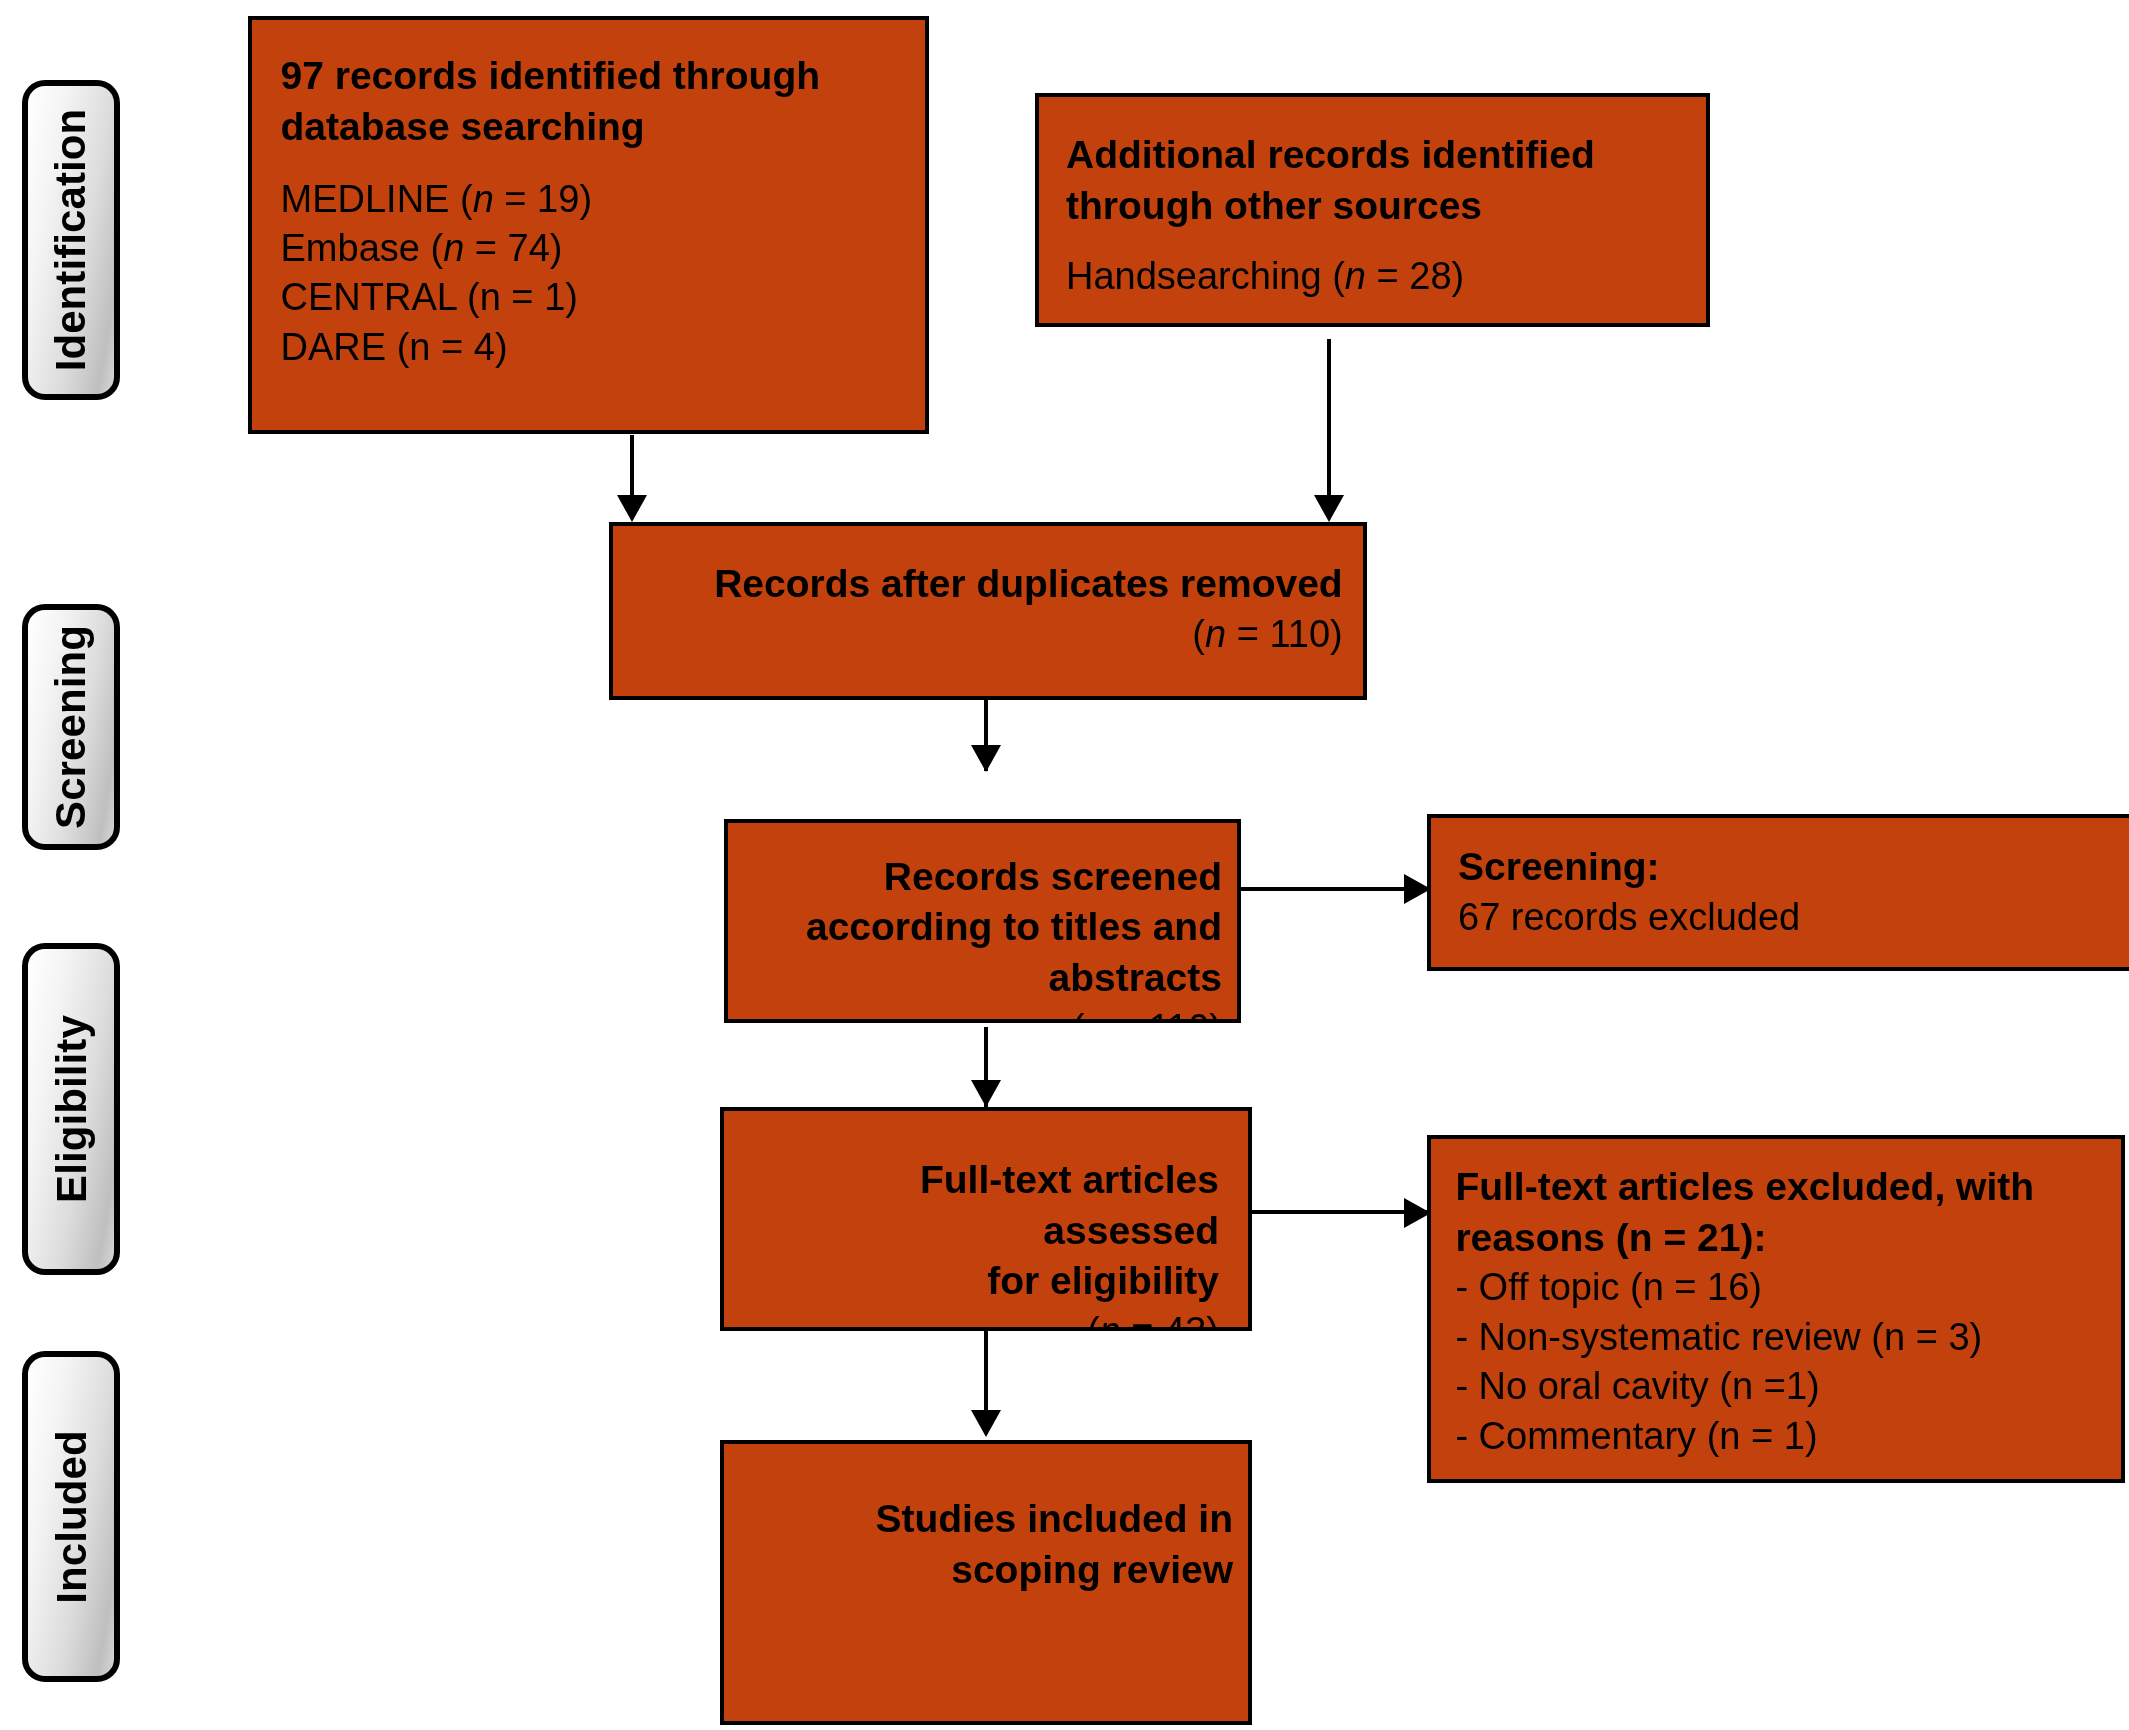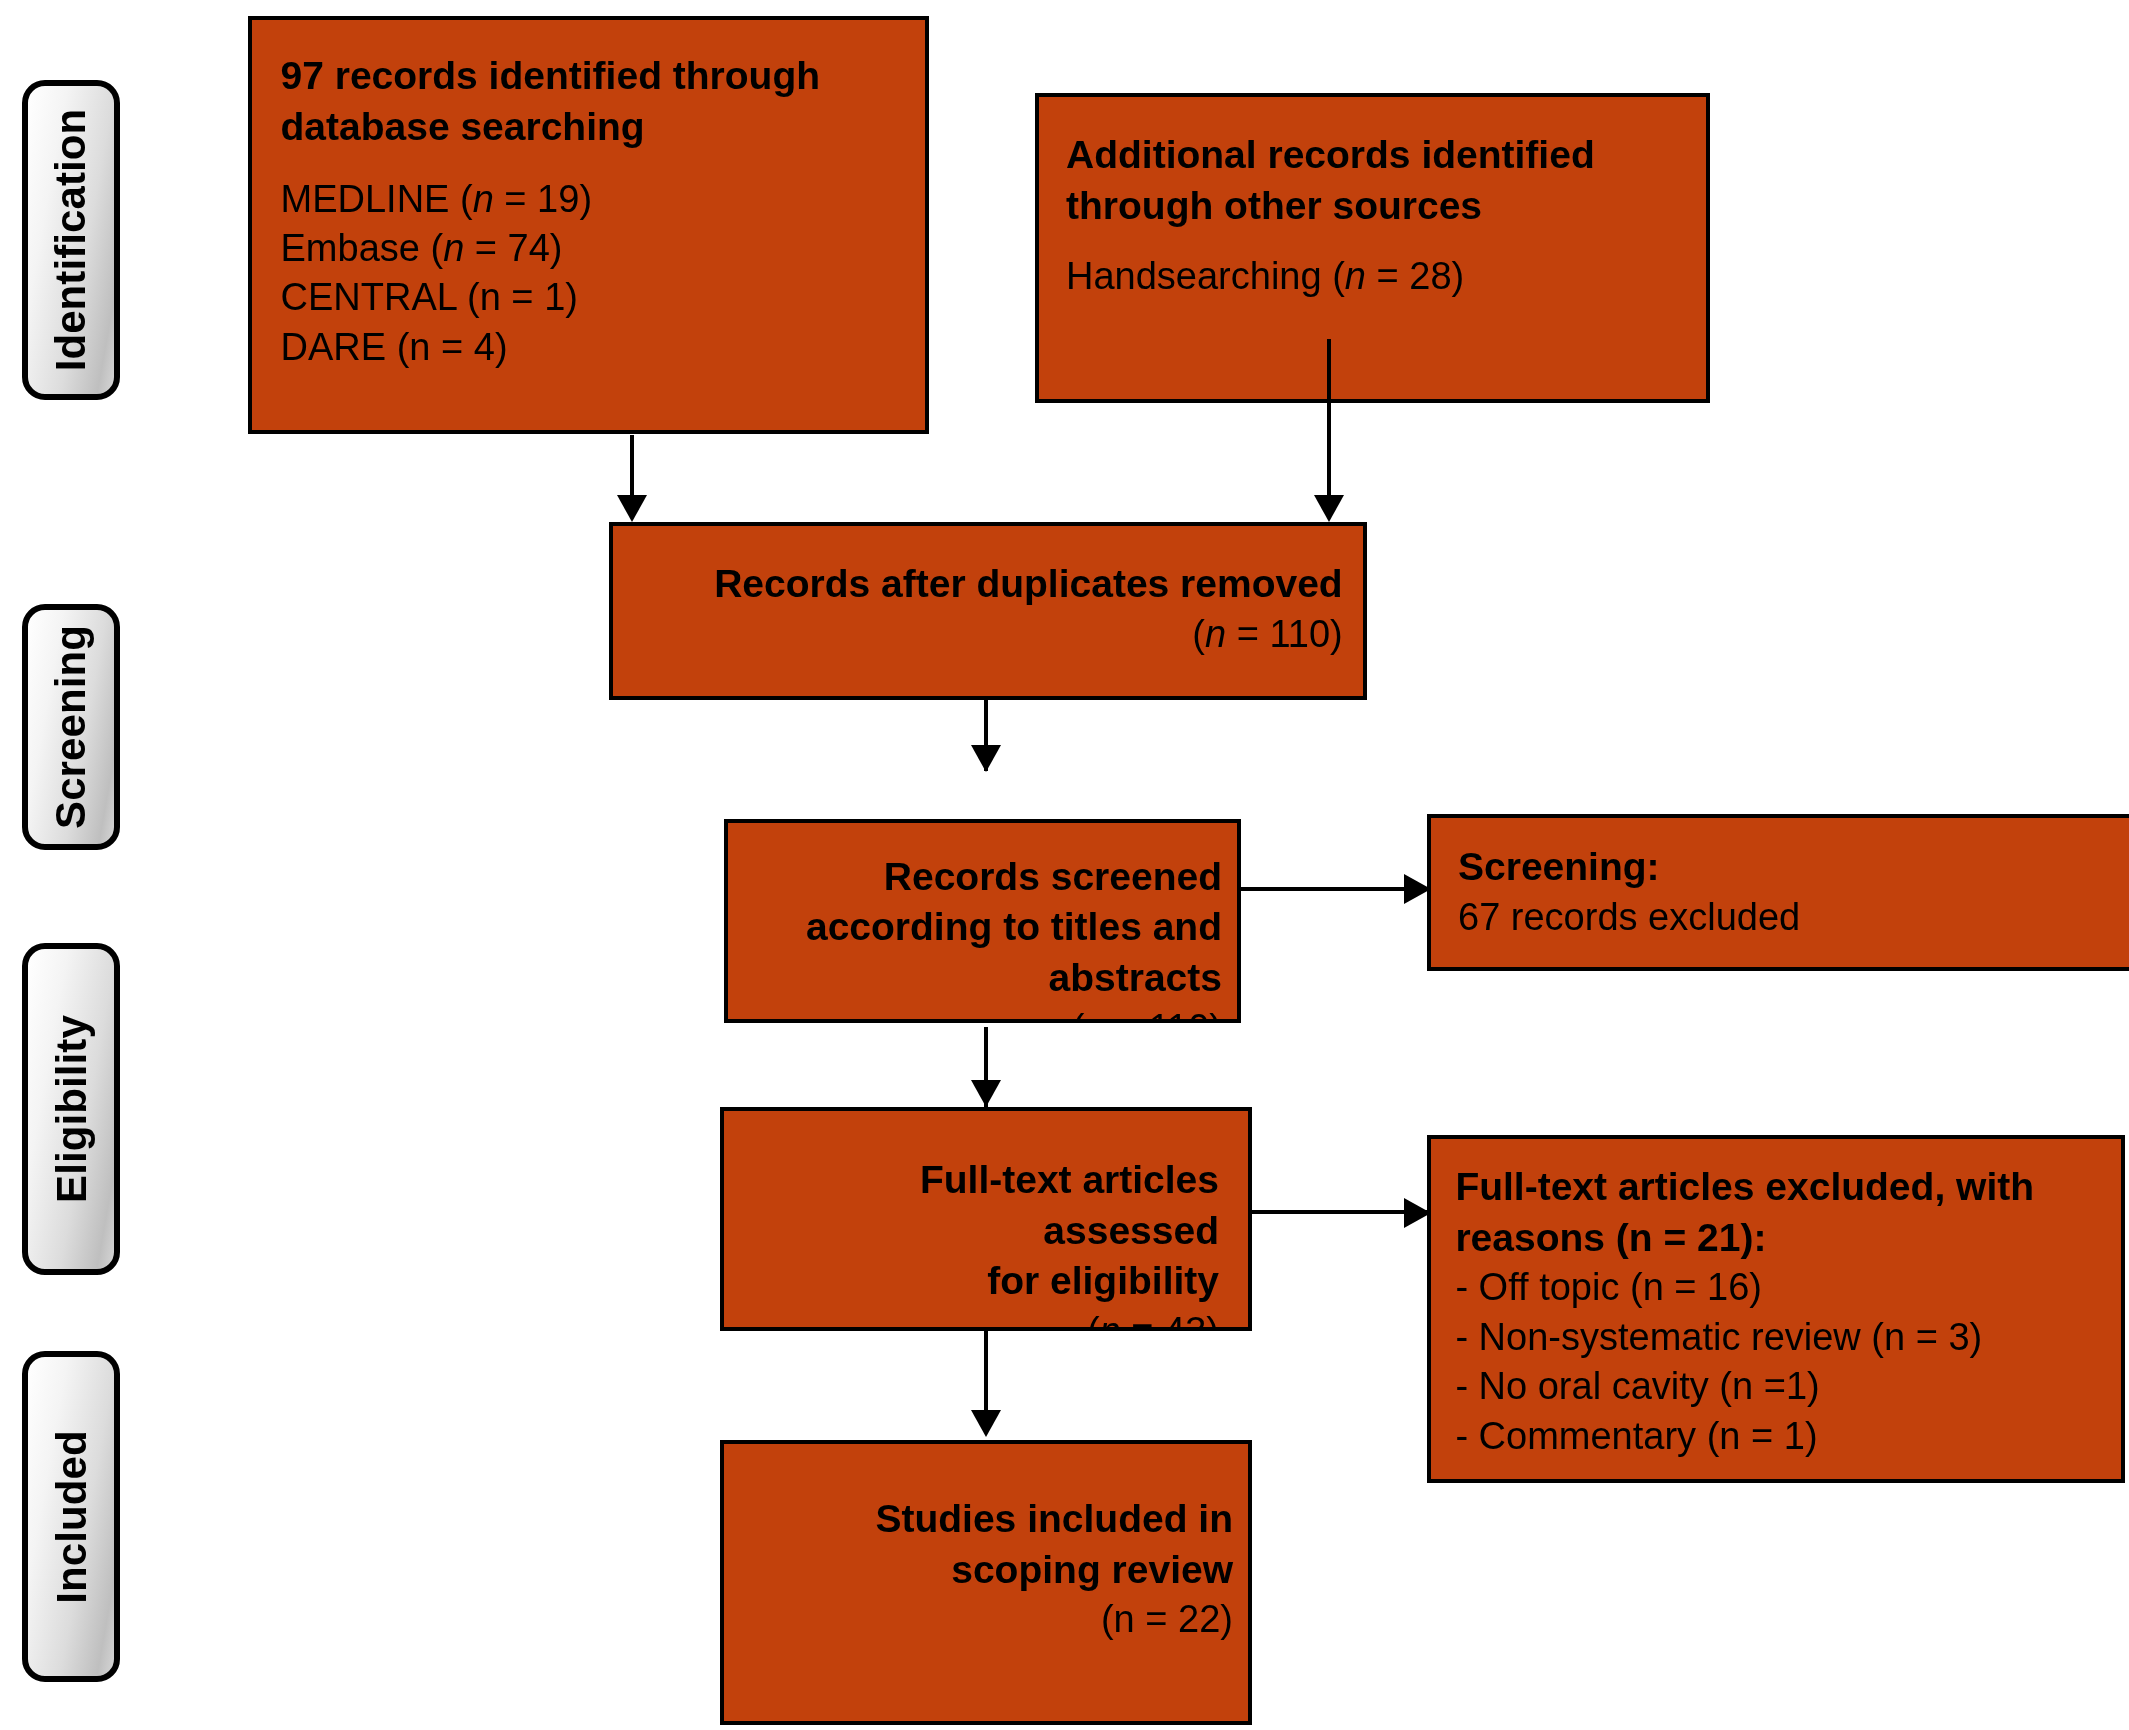--- a/index.html
+++ b/index.html
@@ -131,21 +131,21 @@
         <span>CENTRAL</span>
         (n = <span>1</span>)
       </div>
       <div class="box-sub left">
         <span>DARE</span>
         (n = <span>4</span>)
       </div>
     </div>
   </div>
 
-  <div class="flow-box" style="left:1035px; top:93px; width:675px; height:310px;">
+  <div class="flow-box" style="left:1035px; top:93px; width:675px; height:234px;">
     <div class="box-inner" style="top:33px; padding:0 20.3px 0 27px;">
       <div class="box-title left">Additional records identified through other sources</div>
       <div style="height:20.3px;"></div>
       <div class="box-sub left">
         <span>Handsearching</span>
         (<span class="ital">n</span>
         = <span>28</span>)
       </div>
     </div>
   </div>
@@ -219,18 +219,17 @@
     </div>
   </div>
 
   <div class="vline" style="left:984px; top:1330px; height:81px;"></div>
   <div class="arrow-down" style="left:971px; top:1410px;"></div>
 
   <div class="flow-box" style="left:720px; top:1440px; width:532px; height:285px;">
     <div class="box-inner" style="top:50px; padding:0 15px;">
       <div class="box-title center">Studies included in</div>
       <div class="box-title center">scoping review</div>
-      <div class="box-sub center">(n = 22)</div>
     </div>
   </div>
 
 </div>
 
 
 </body></html>

